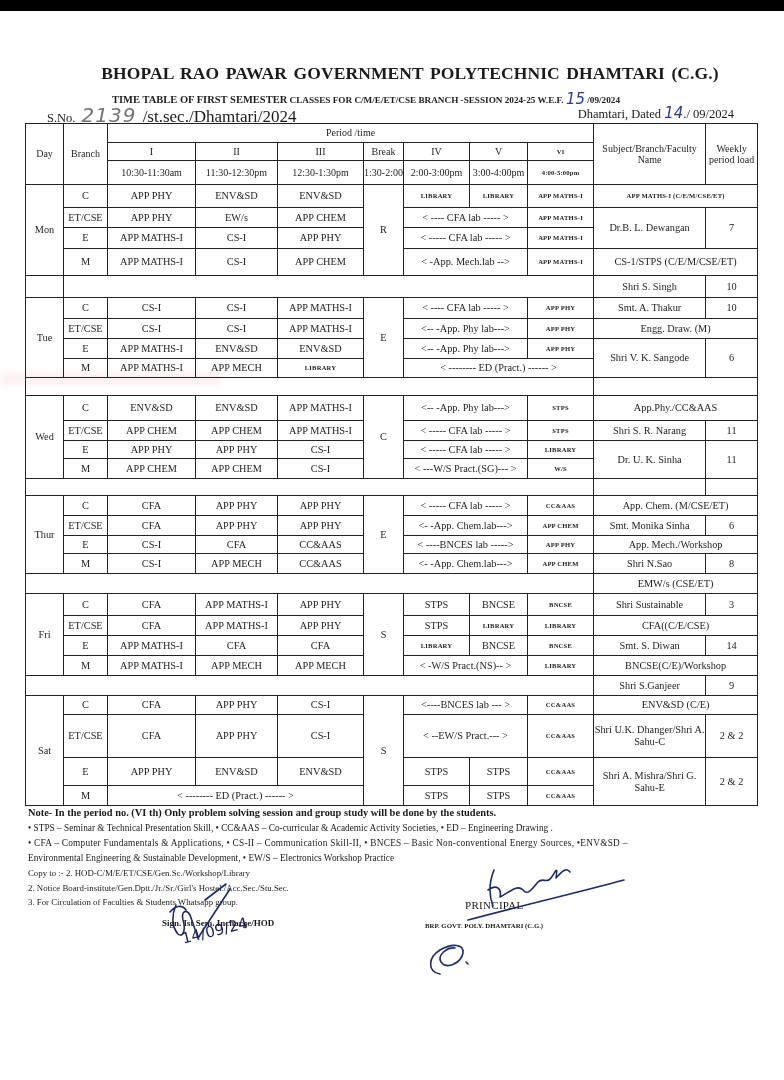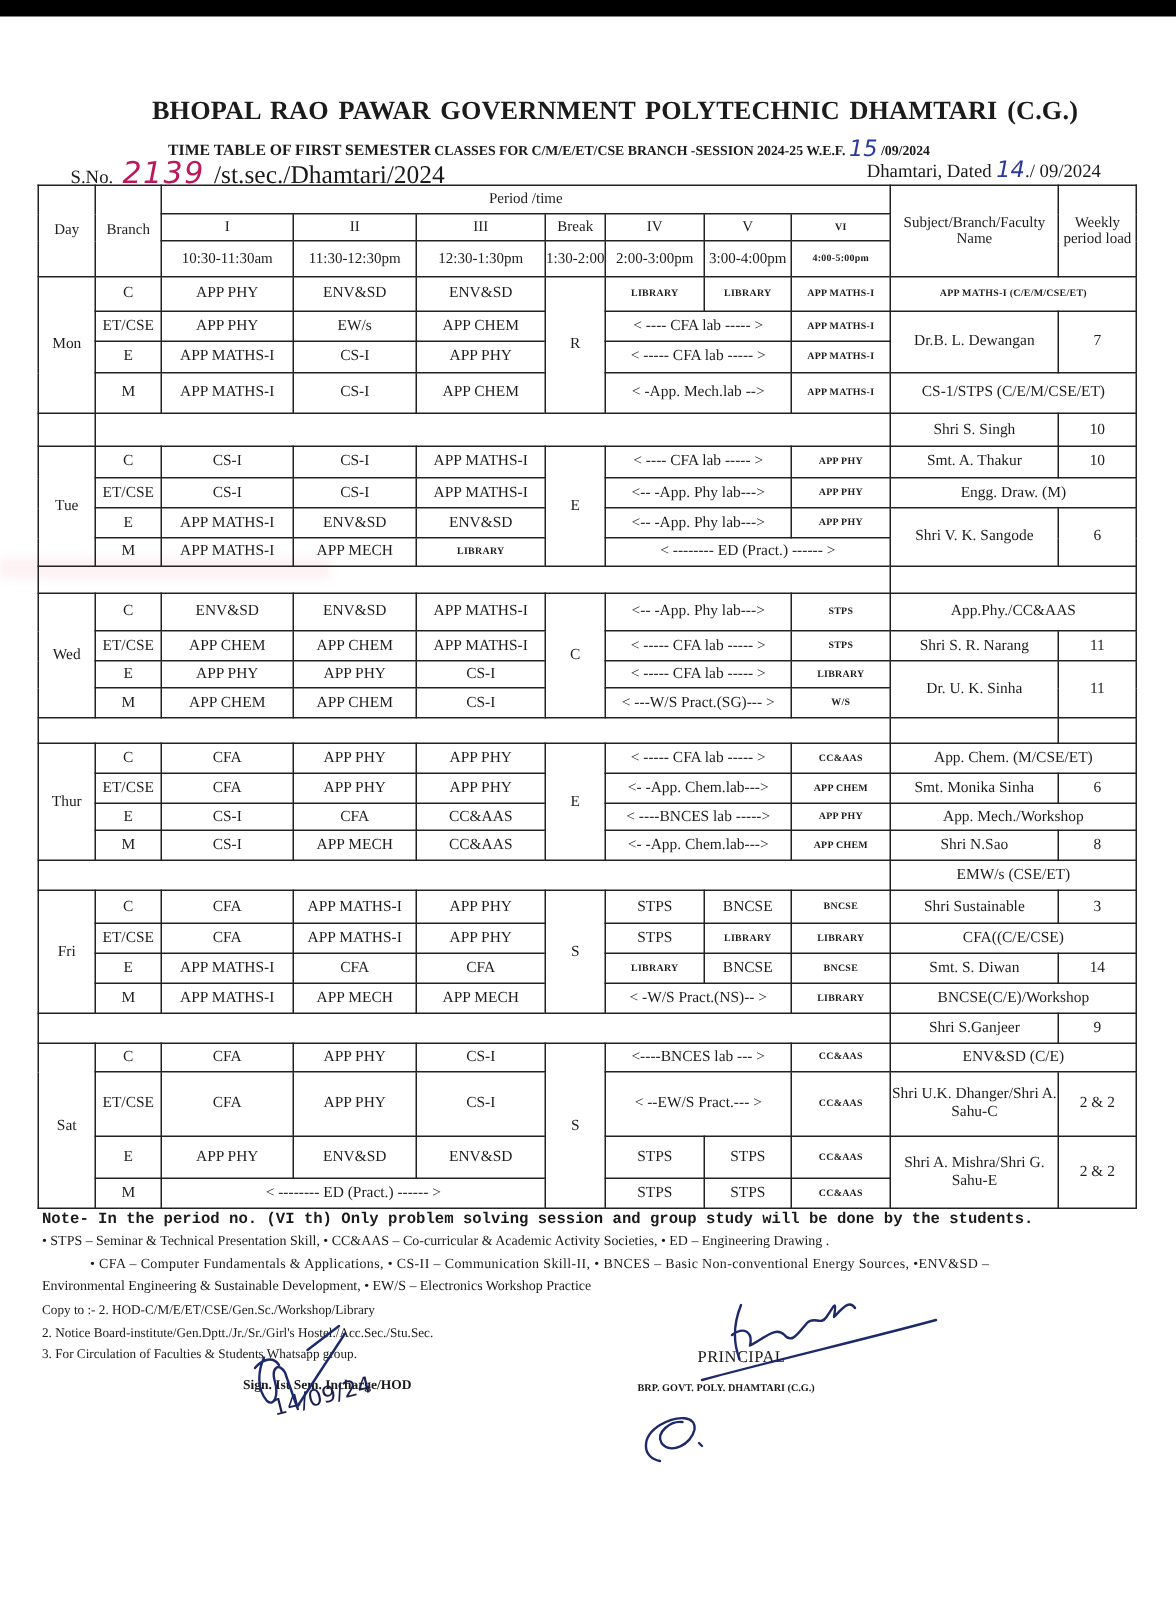--- a/index.html
+++ b/index.html
@@ -11,41 +11,41 @@
   .topbar { position: absolute; left: 0; top: 0; width: 784px; height: 11px; background: #000; }
   .bleed { position: absolute; left: 0; top: 372px; width: 220px; height: 14px;
            background: rgba(235, 120, 140, 0.10); filter: blur(3px); }
 
   .title { position: absolute; left: 0; top: 63px; width: 820px; text-align: center;
            font-weight: bold; font-size: 17.5px; letter-spacing: 0.1px; word-spacing: 2px; color: #1b1b1b; }
   .subtitle { position: absolute; left: 112px; top: 89px; font-weight: bold; font-size: 9.2px;
               letter-spacing: 0px; white-space: nowrap; color: #1b1b1b; }
   .subtitle .big { font-size: 10.5px; }
   .hw-blue { font-family: "DejaVu Sans", sans-serif; color: #2a3a9a; font-weight: normal; font-style: italic; }
-  .hw-red  { font-family: "DejaVu Sans", sans-serif; color: #be185d; font-weight: normal; font-style: italic; }
+  .hw-red  { font-family: "DejaVu Sans", sans-serif; color: #737373; font-weight: normal; font-style: italic; }
   .subtitle .hw-blue { font-size: 15px; position: relative; top: 1px; }
   .sno { position: absolute; left: 47px; top: 103px; font-size: 12.5px; white-space: nowrap; }
   .sno .hw-red { font-size: 20px; letter-spacing: 1px; margin: 0 3px; }
   .sno .rest { font-size: 17px; }
   .dated { position: absolute; right: 50px; top: 104px; font-size: 12.5px; white-space: nowrap; }
   .dated .hw-blue { font-size: 15px; }
 
   table.tt { position: absolute; left: 25px; top: 123px; width: 732px;
              border-collapse: collapse; table-layout: fixed; }
   table.tt td { border: 1.2px solid #222; padding: 0; text-align: center; vertical-align: middle;
                 font-size: 10.3px; line-height: 1.15; overflow: hidden; white-space: nowrap; color: #1d1d1d; }
   table.tt td.sm { font-size: 6.6px; font-weight: bold; letter-spacing: 0.2px; }
   table.tt td.wrap { white-space: normal; }
   table.tt td.hdr { font-size: 10px; }
 
   .notes { position: absolute; left: 28px; top: 805px; width: 750px; }
   .notes div { white-space: nowrap; }
-  .note-main { font-weight: bold; font-size: 10.4px; line-height: 16px; font-family: Liberation Mono, monospace; }
+  .note-main { font-weight: bold; font-size: 10.4px; line-height: 16px; }
   .note-line { font-size: 9.3px; line-height: 15px; }
-  .note-line.wide { letter-spacing: 0.25px; margin-left: 32px; }
+  .note-line.wide { letter-spacing: 0.25px; }
   .copy { font-size: 8.8px; line-height: 14.5px; }
 
   .sig-hod { position: absolute; left: 162px; top: 918px; font-weight: bold; font-size: 9px; white-space: nowrap; }
   .sig-date { position: absolute; left: 182px; top: 930px; font-family: "DejaVu Sans", sans-serif;
               font-size: 15px; color: #1a2050; transform: rotate(-14deg); transform-origin: left center; white-space: nowrap; }
   .principal { position: absolute; left: 465px; top: 899px; font-size: 11px; letter-spacing: 0.3px; white-space: nowrap; text-align: right; }
   .principal-addr { position: absolute; left: 425px; top: 922px; font-size: 6.8px; font-weight: bold; white-space: nowrap; }
   svg.ink { position: absolute; left: 0; top: 0; width: 784px; height: 1080px; pointer-events: none; }
 </style>
 </head>

